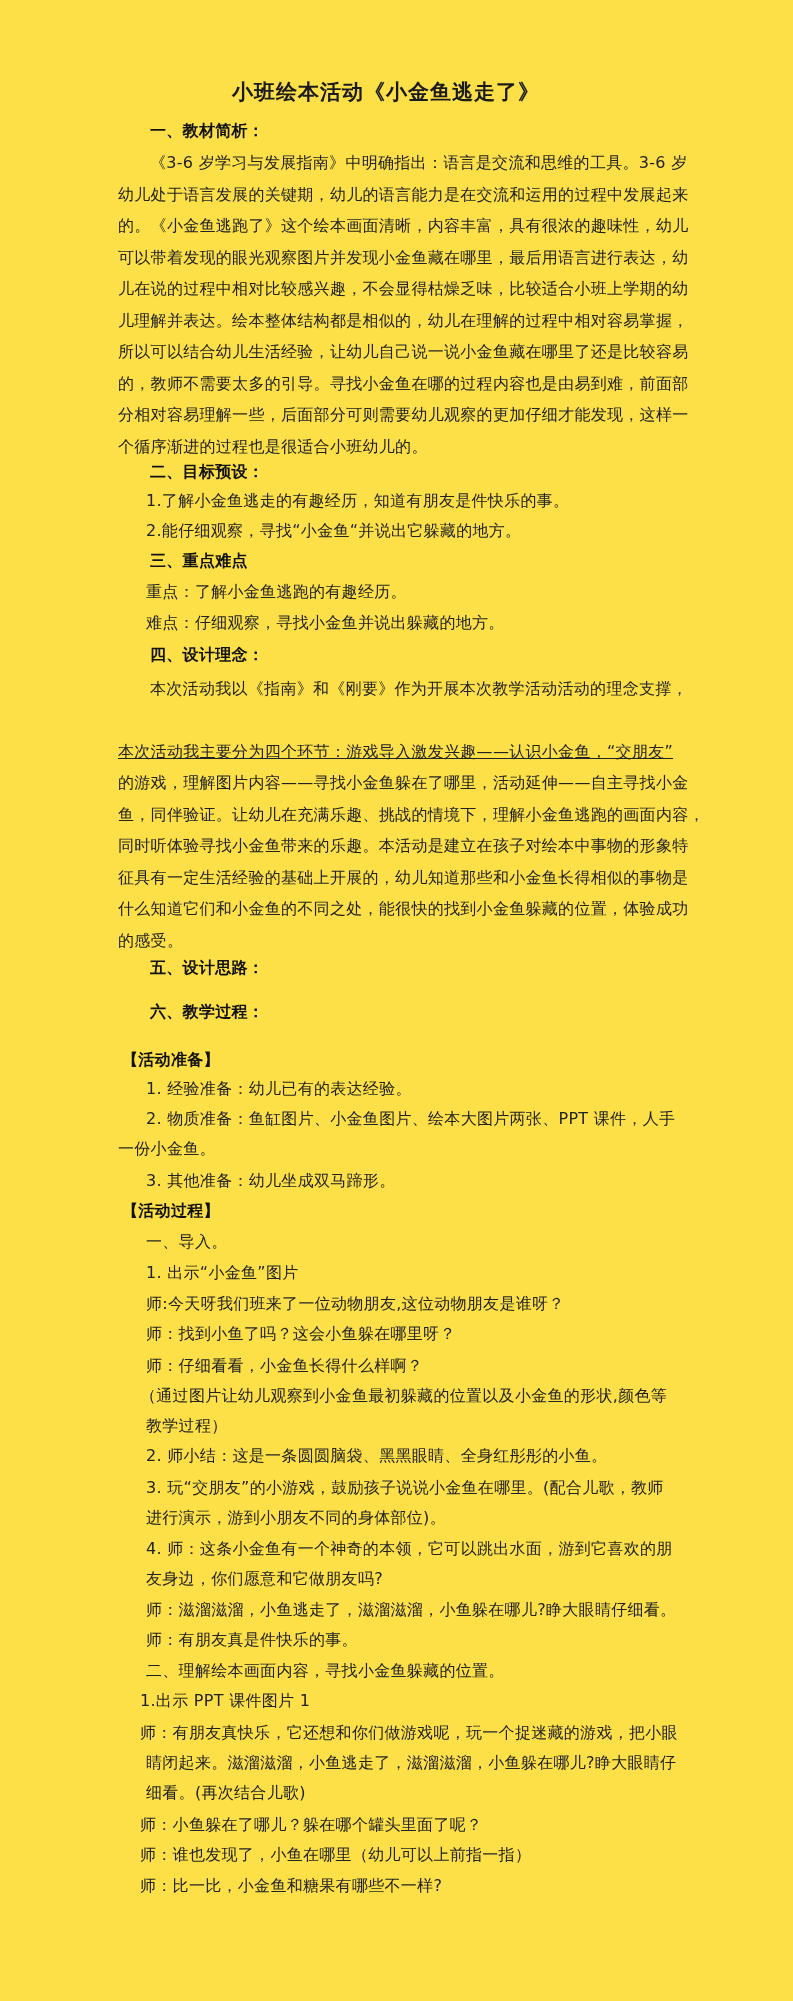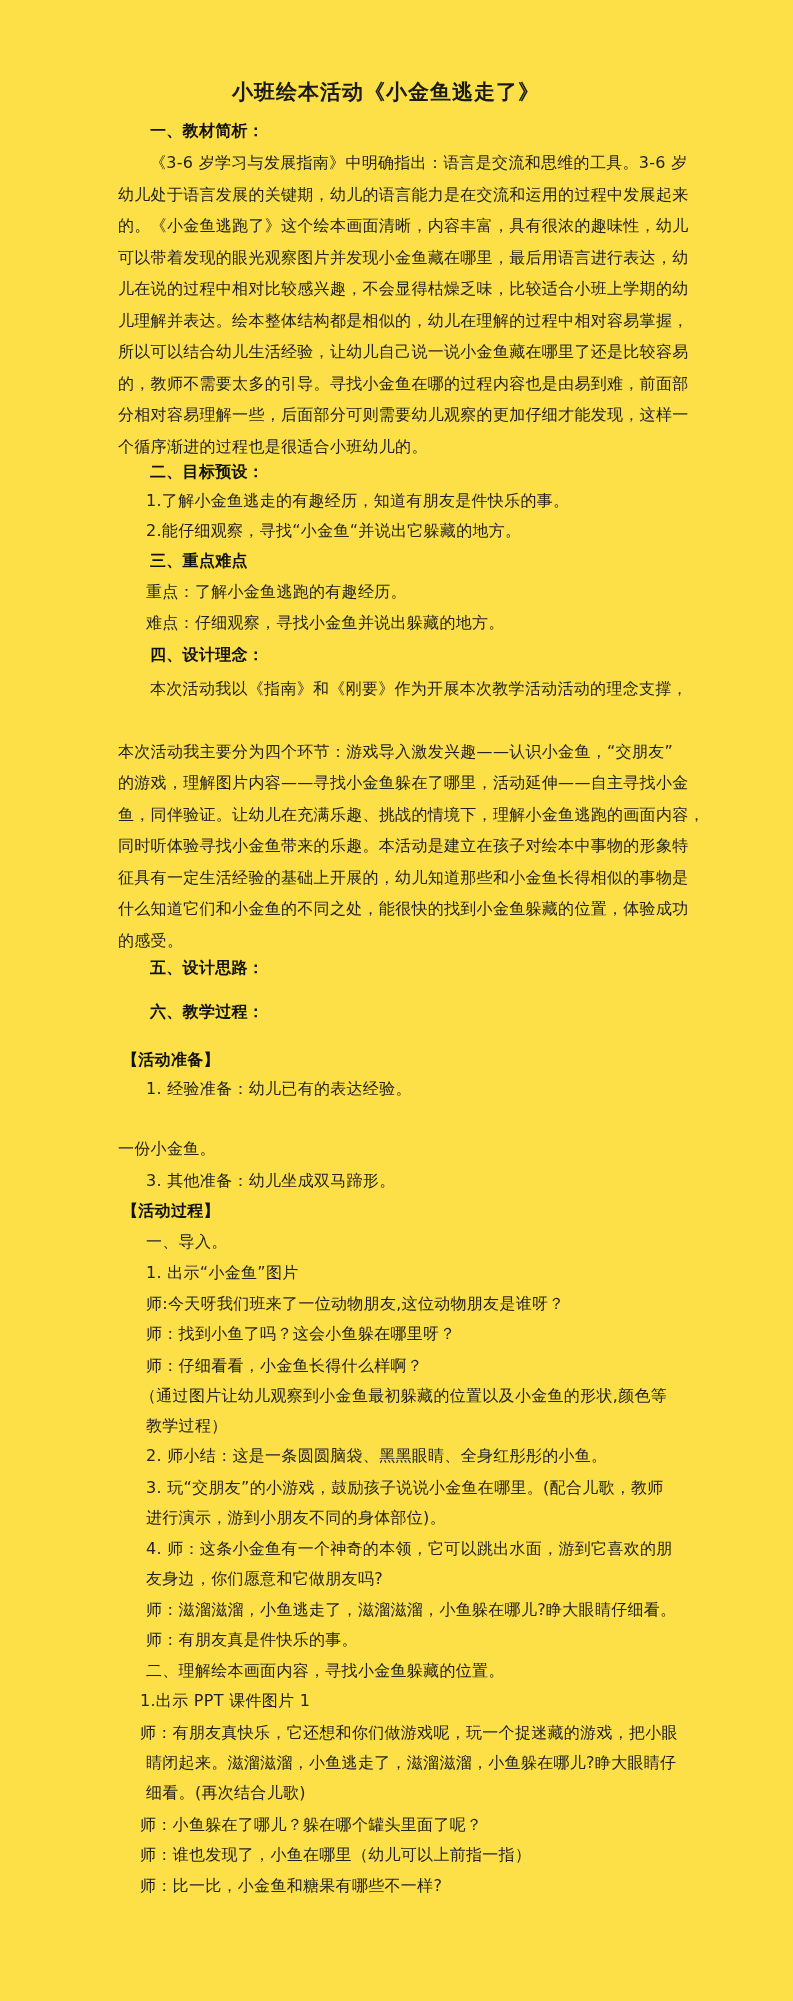--- a/index.html
+++ b/index.html
@@ -52,34 +52,35 @@
   <div class="ln h" style="left:118px; top:461px;">二、目标预设：</div>
   <div class="ln" style="left:146px; top:490px;text-align:right;">1.了解小金鱼逃走的有趣经历，知道有朋友是件快乐的事。</div>
   <div class="ln" style="left:146px; top:520px;">2.能仔细观察，寻找“小金鱼“并说出它躲藏的地方。</div>
 
   <div class="ln h" style="left:118px; top:550px;">三、重点难点</div>
   <div class="ln" style="left:146px; top:581px;">重点：了解小金鱼逃跑的有趣经历。</div>
   <div class="ln" style="left:146px; top:612px;">难点：仔细观察，寻找小金鱼并说出躲藏的地方。</div>
 
   <div class="ln h" style="left:118px; top:644px;">四、设计理念：</div>
   <div class="ln" style="left:150px; top:678px;">本次活动我以《指南》和《刚要》作为开展本次教学活动活动的理念支撑，</div>
-  <div class="ln" style="left:118px; top:741px;">本次活动我主要分为四个环节：游戏导入激发兴趣——认识小金鱼，“交朋友”</div>
+  <div class="ln" style="left:118px; top:741px;text-decoration:underline;">本次活动我主要分为四个环节：游戏导入激发兴趣——认识小金鱼，“交朋友”</div>
   <div class="ln" style="left:118px; top:772px;">的游戏，理解图片内容——寻找小金鱼躲在了哪里，活动延伸——自主寻找小金</div>
   <div class="ln" style="left:118px; top:804px;">鱼，同伴验证。让幼儿在充满乐趣、挑战的情境下，理解小金鱼逃跑的画面内容，</div>
   <div class="ln" style="left:118px; top:835px;">同时听体验寻找小金鱼带来的乐趣。本活动是建立在孩子对绘本中事物的形象特</div>
   <div class="ln" style="left:118px; top:867px;">征具有一定生活经验的基础上开展的，幼儿知道那些和小金鱼长得相似的事物是</div>
   <div class="ln" style="left:118px; top:898px;">什么知道它们和小金鱼的不同之处，能很快的找到小金鱼躲藏的位置，体验成功</div>
   <div class="ln" style="left:118px; top:930px;">的感受。</div>
 
   <div class="ln h" style="left:118px; top:957px;">五、设计思路：</div>
 
   <div class="ln h" style="left:118px; top:1001px;">六、教学过程：</div>
 
   <div class="ln sub" style="left:122px; top:1049px;">【活动准备】</div>
   <div class="ln" style="left:146px; top:1078px;">1. 经验准备：幼儿已有的表达经验。</div>
+  <div class="ln" style="left:146px; top:1108px;">2. 物质准备：鱼缸图片、小金鱼图片、绘本大图片两张、PPT 课件，人手</div>
   <div class="ln" style="left:118px; top:1138px;">一份小金鱼。</div>
   <div class="ln" style="left:146px; top:1170px;">3. 其他准备：幼儿坐成双马蹄形。</div>
 
   <div class="ln sub" style="left:122px; top:1200px;">【活动过程】</div>
   <div class="ln" style="left:146px; top:1231px;">一、导入。</div>
   <div class="ln" style="left:146px; top:1262px;">1. 出示“小金鱼”图片</div>
   <div class="ln" style="left:146px; top:1293px;">师:今天呀我们班来了一位动物朋友,这位动物朋友是谁呀？</div>
   <div class="ln" style="left:146px; top:1323px;">师：找到小鱼了吗？这会小鱼躲在哪里呀？</div>
   <div class="ln" style="left:146px; top:1355px;">师：仔细看看，小金鱼长得什么样啊？</div>
   <div class="ln" style="left:140px; top:1385px;">（通过图片让幼儿观察到小金鱼最初躲藏的位置以及小金鱼的形状,颜色等</div>

